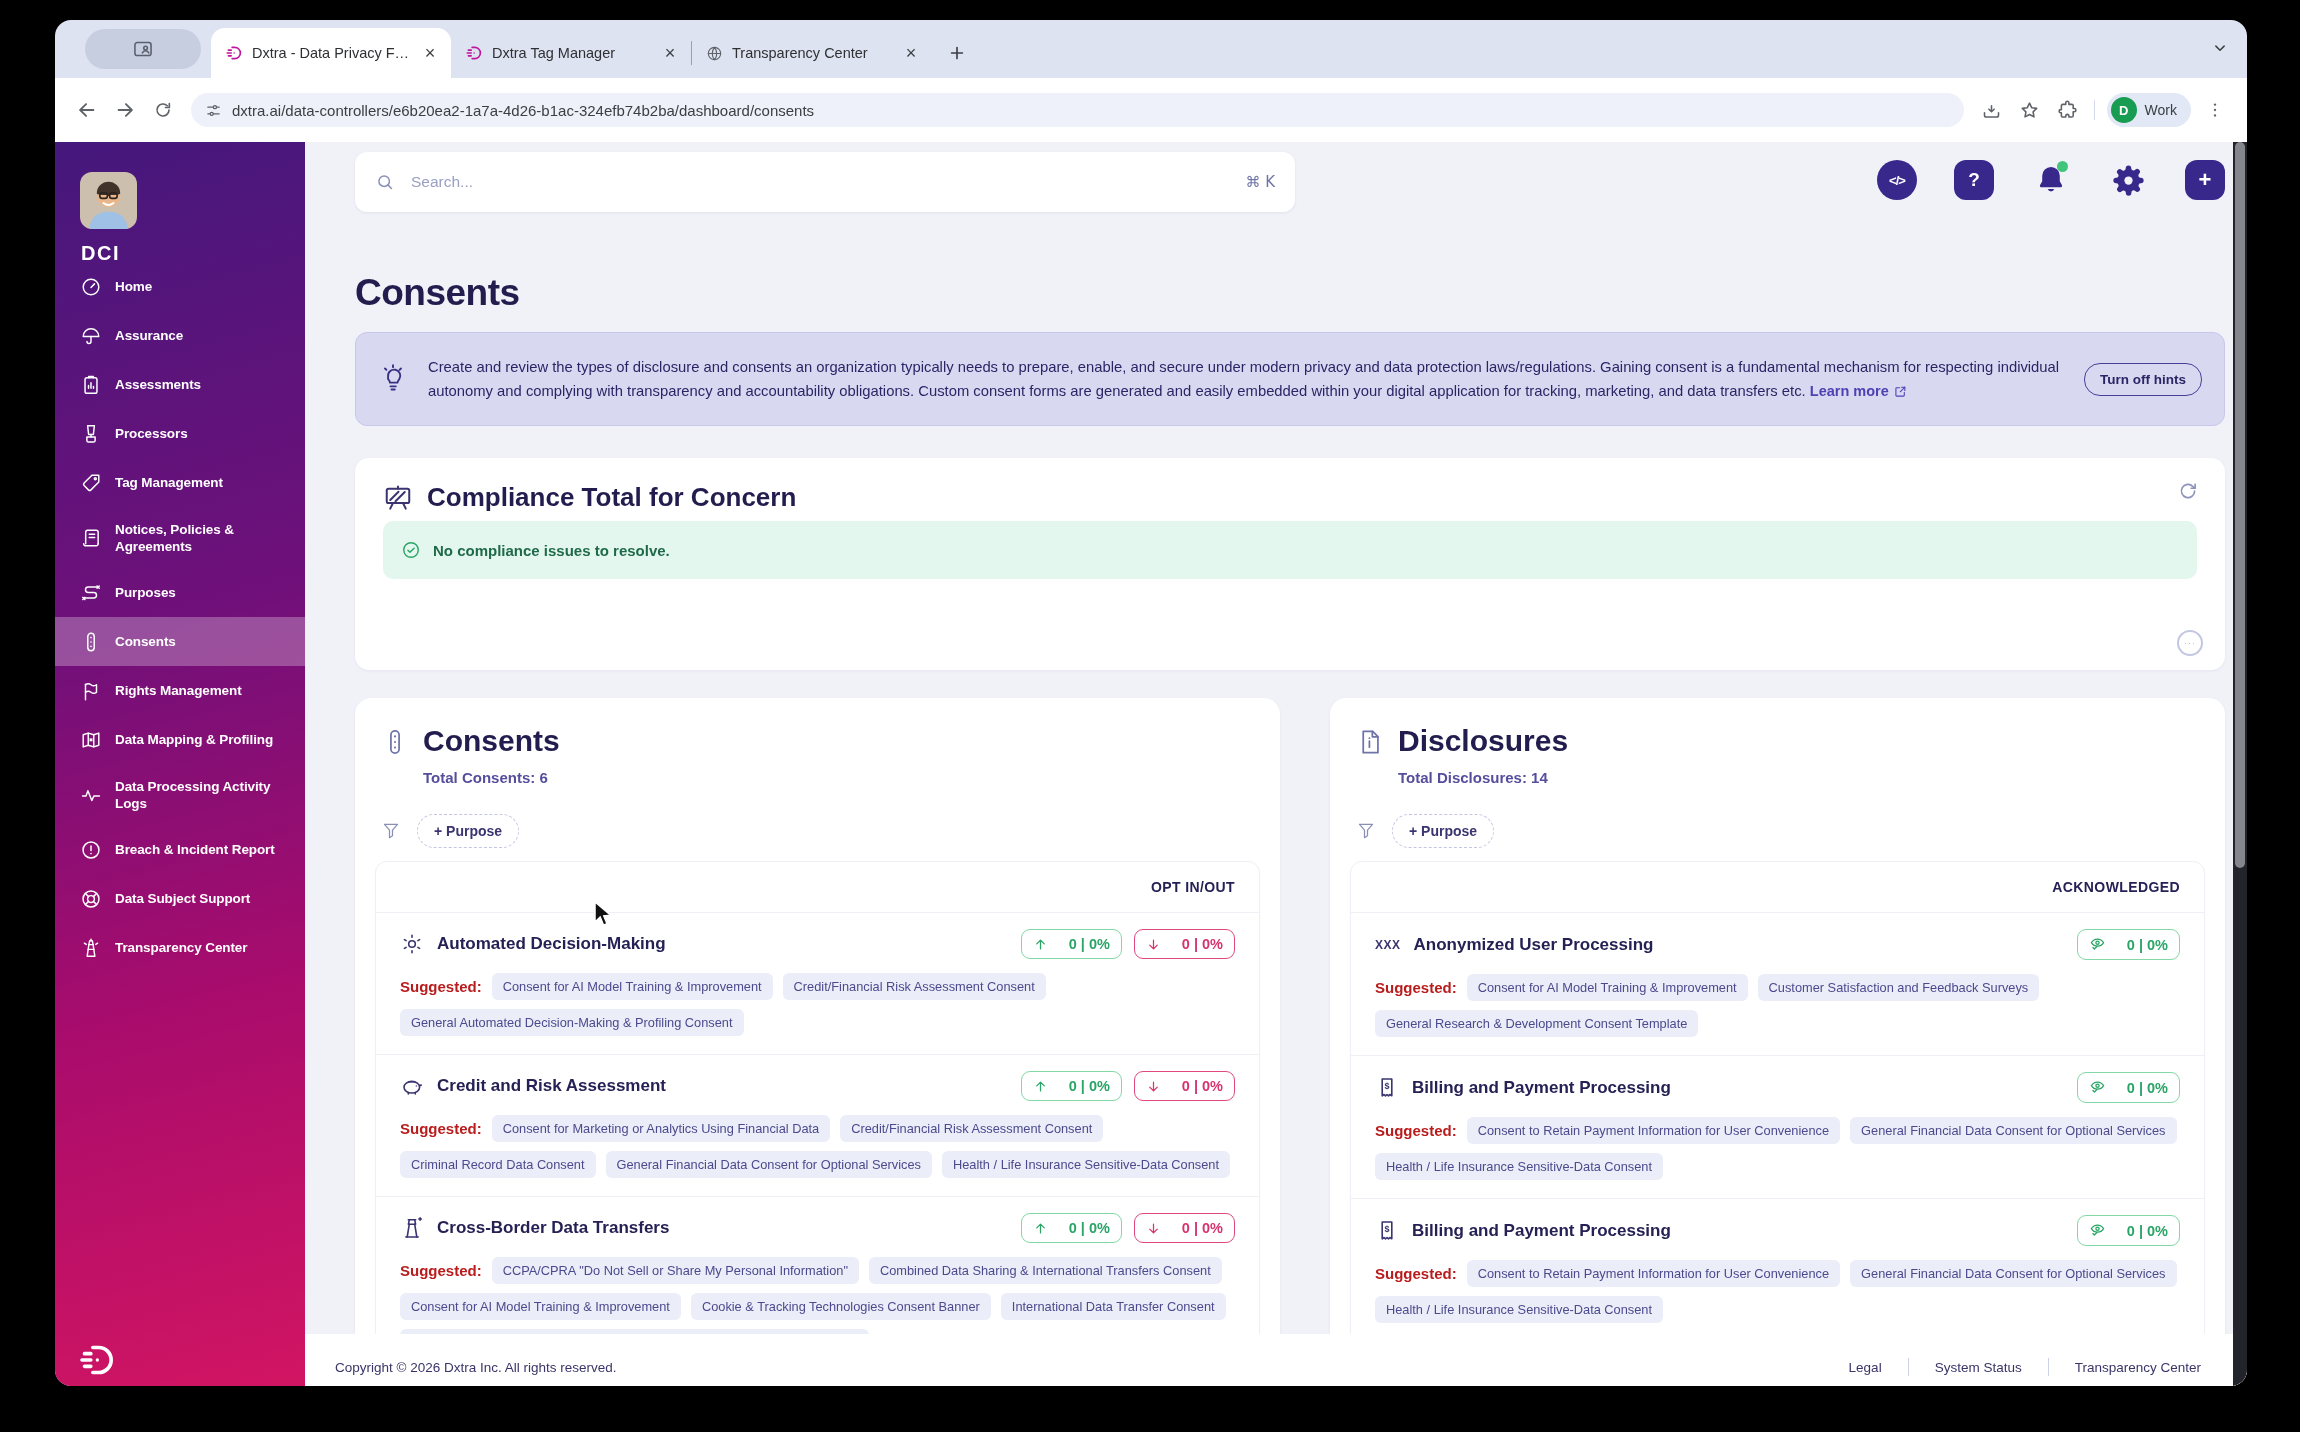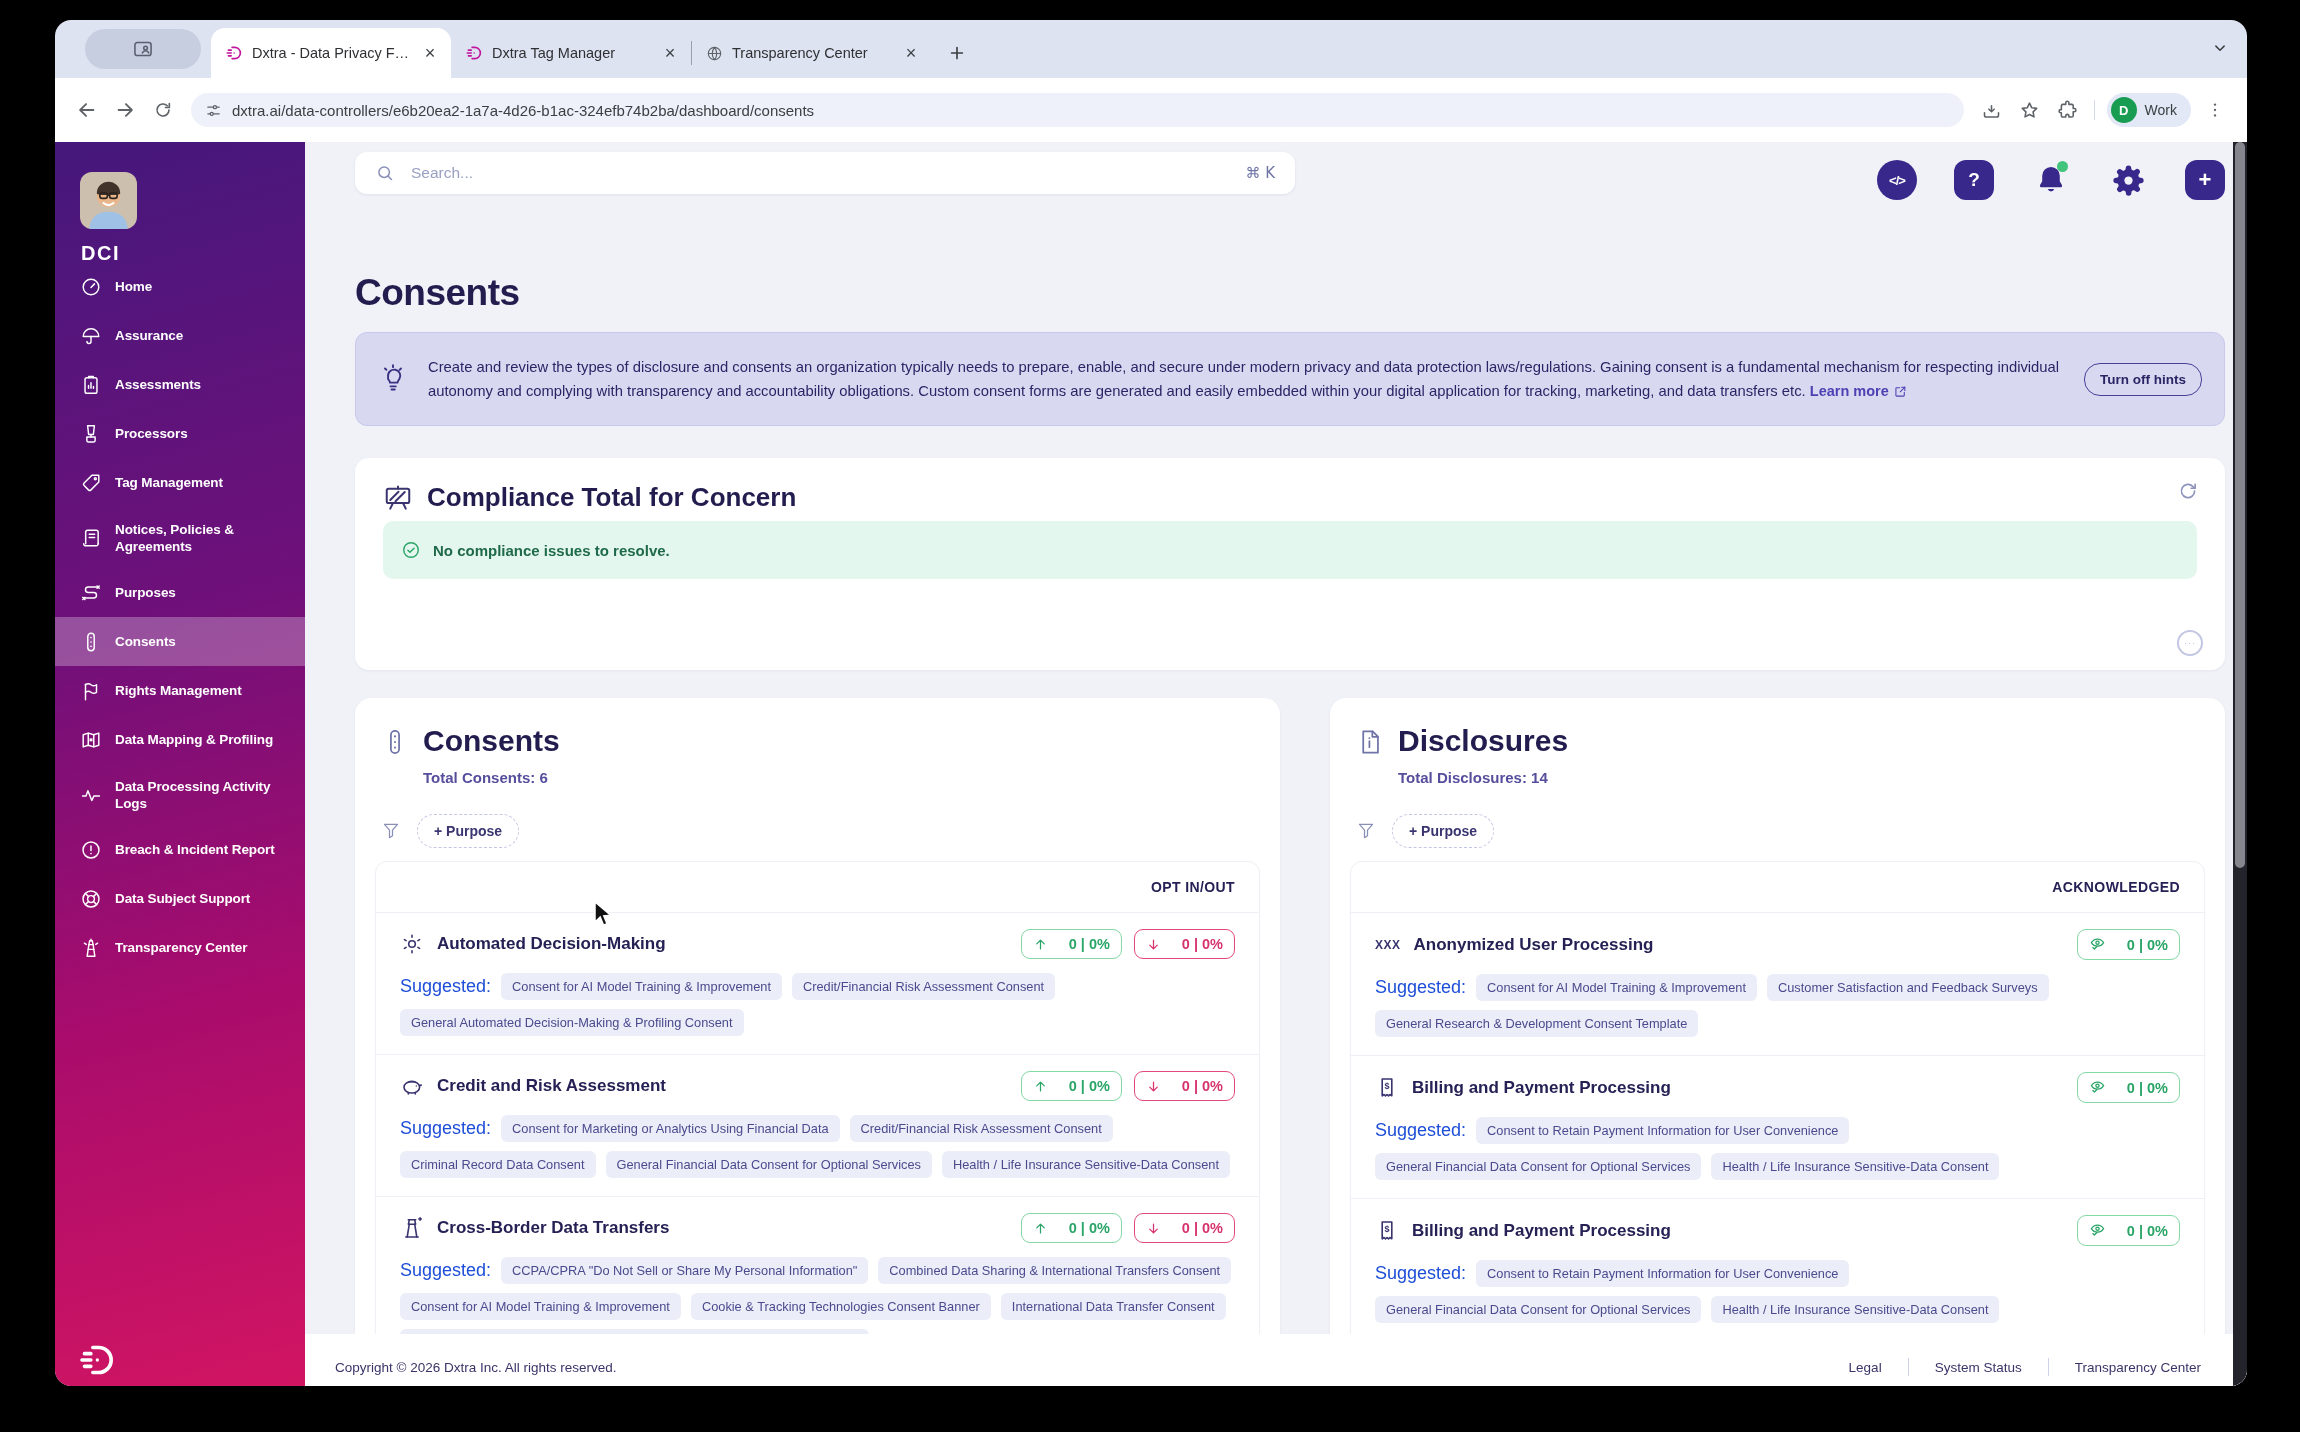--- a/index.html
+++ b/index.html
@@ -31,21 +31,21 @@
   .sidebar{width:250px;flex-shrink:0;background:linear-gradient(165deg,#45187c 0%,#70107a 38%,#a90c6c 68%,#d31562 100%);position:relative;color:#fff}
   .avatar{position:absolute;left:25px;top:30px;width:57px;height:57px;border-radius:12px;overflow:hidden}
   .org{position:absolute;left:26px;top:78px;font-size:20px;font-weight:800;letter-spacing:1.5px;margin-top:22px}
   .nav{position:absolute;top:120px;left:0;right:0}
   .navitem{display:flex;align-items:center;gap:13px;padding:13.5px 12px 13.5px 25px;font-size:13.5px;font-weight:600;line-height:1.26;letter-spacing:-.1px;cursor:default}
   .navitem svg{flex-shrink:0}
   .navitem.active{background:rgba(255,255,255,.27)}
   .sidelogo{position:absolute;left:22px;bottom:16px;color:#fff}
   
   .content{flex:1;position:relative;background:#f1f2f8;overflow:hidden}
-  .searchbar{position:absolute;left:50px;top:10px;width:940px;height:42px;background:#fff;border-radius:12px;box-shadow:0 1px 3px rgba(30,30,80,.08);display:flex;align-items:center;gap:14px;padding:0 20px;box-sizing:border-box;color:#8a8fb8}
+  .searchbar{position:absolute;left:50px;top:10px;width:940px;height:60px;background:#fff;border-radius:12px;box-shadow:0 1px 3px rgba(30,30,80,.08);display:flex;align-items:center;gap:14px;padding:0 20px;box-sizing:border-box;color:#8a8fb8}
   .searchbar input{border:none;outline:none;flex:1;font-size:15.5px;color:#333;background:transparent;font-family:inherit}
   ::placeholder{color:#9aa0c2}
   .shortcut{color:#6e74a8;font-size:15px;font-family:"DejaVu Sans",sans-serif;flex-shrink:0}
   .actions{position:absolute;top:18px;right:22px;display:flex;gap:37px;align-items:center}
   .action{width:40px;height:40px;display:flex;align-items:center;justify-content:center;color:#38288c;position:relative;box-sizing:border-box}
   .action.circle{background:#38288c;color:#fff;border-radius:50%;font-weight:700;font-size:13px;letter-spacing:-1px}
   .action.boxed{background:#38288c;color:#fff;border-radius:12px;font-weight:700;font-size:20px}
   .action .dot{position:absolute;top:1px;right:3px;width:11px;height:11px;border-radius:50%;background:#43c47c}
   .h1{position:absolute;left:50px;top:130px;font-size:37px;font-weight:800;color:#221d4e;letter-spacing:-.5px}
   
@@ -78,21 +78,21 @@
   .row:last-child{border-bottom:none}
   .row-top{display:flex;align-items:center;gap:13px}
   .row-icon{color:#3a3470;flex-shrink:0;display:flex}
   .xxx-icon{font-size:12px;font-weight:700;color:#3a3470;letter-spacing:.5px}
   .row-name{font-size:17px;font-weight:700;color:#262155}
   .badges{margin-left:auto;display:flex;gap:12px}
   .badge{display:inline-flex;align-items:center;gap:21px;border-radius:9px;padding:6px 11px;font-size:14.5px;font-weight:600;background:#fff}
   .badge.up,.badge.ack{border:1.5px solid #83d8a6;color:#2aa567}
   .badge.down{border:1.5px solid #e0487f;color:#d6336f}
   .suggested{margin-top:14px;display:flex;flex-wrap:wrap;gap:9px 10px;align-items:center}
-  .sug-label{font-size:18px;font-weight:400;color:#1d4ed8}
+  .sug-label{font-size:15px;font-weight:700;color:#b91c1c}
   .chip{background:#ebedf8;border-radius:6px;padding:6px 11px;font-size:12.8px;font-weight:500;color:#4b4a8e}
   
   .footer{position:absolute;left:0;right:0;bottom:0;height:66px;background:#fff;display:flex;align-items:center;justify-content:space-between;padding:0 46px 0 30px;z-index:6;font-size:13.5px;color:#3a3568}
   .flinks{display:flex;align-items:center;gap:26px;font-weight:500}
   .fdiv{width:1px;height:18px;background:#cfd1e6}
   .flink{cursor:pointer}
   
   .scroll-track{position:absolute;right:0;top:0;bottom:0;width:14px;background:#23232b;z-index:7}
   .scroll-thumb{position:absolute;top:0;left:2px;width:10px;height:726px;background:#85858d;border-radius:5px}
   .cursor{position:absolute;left:592px;top:900px;z-index:99;pointer-events:none}

